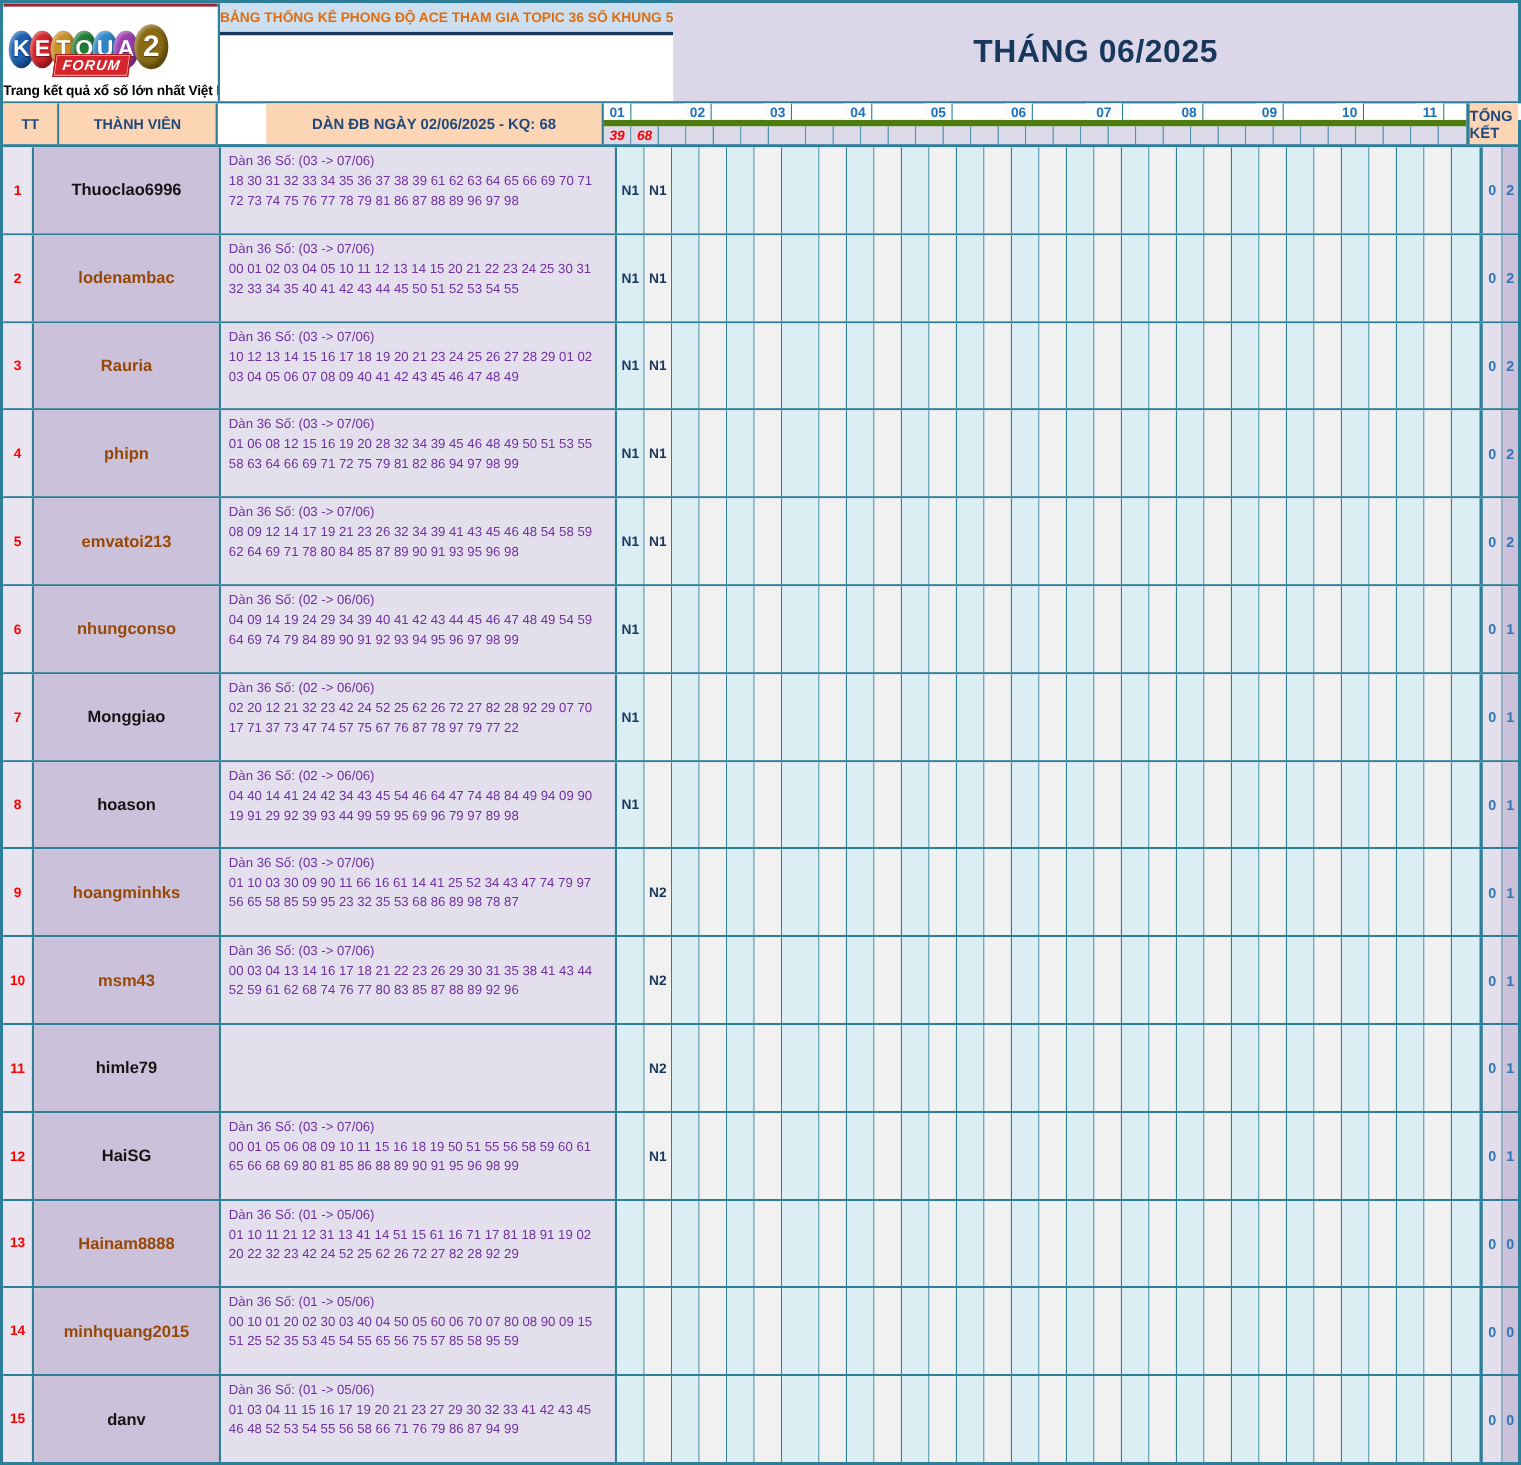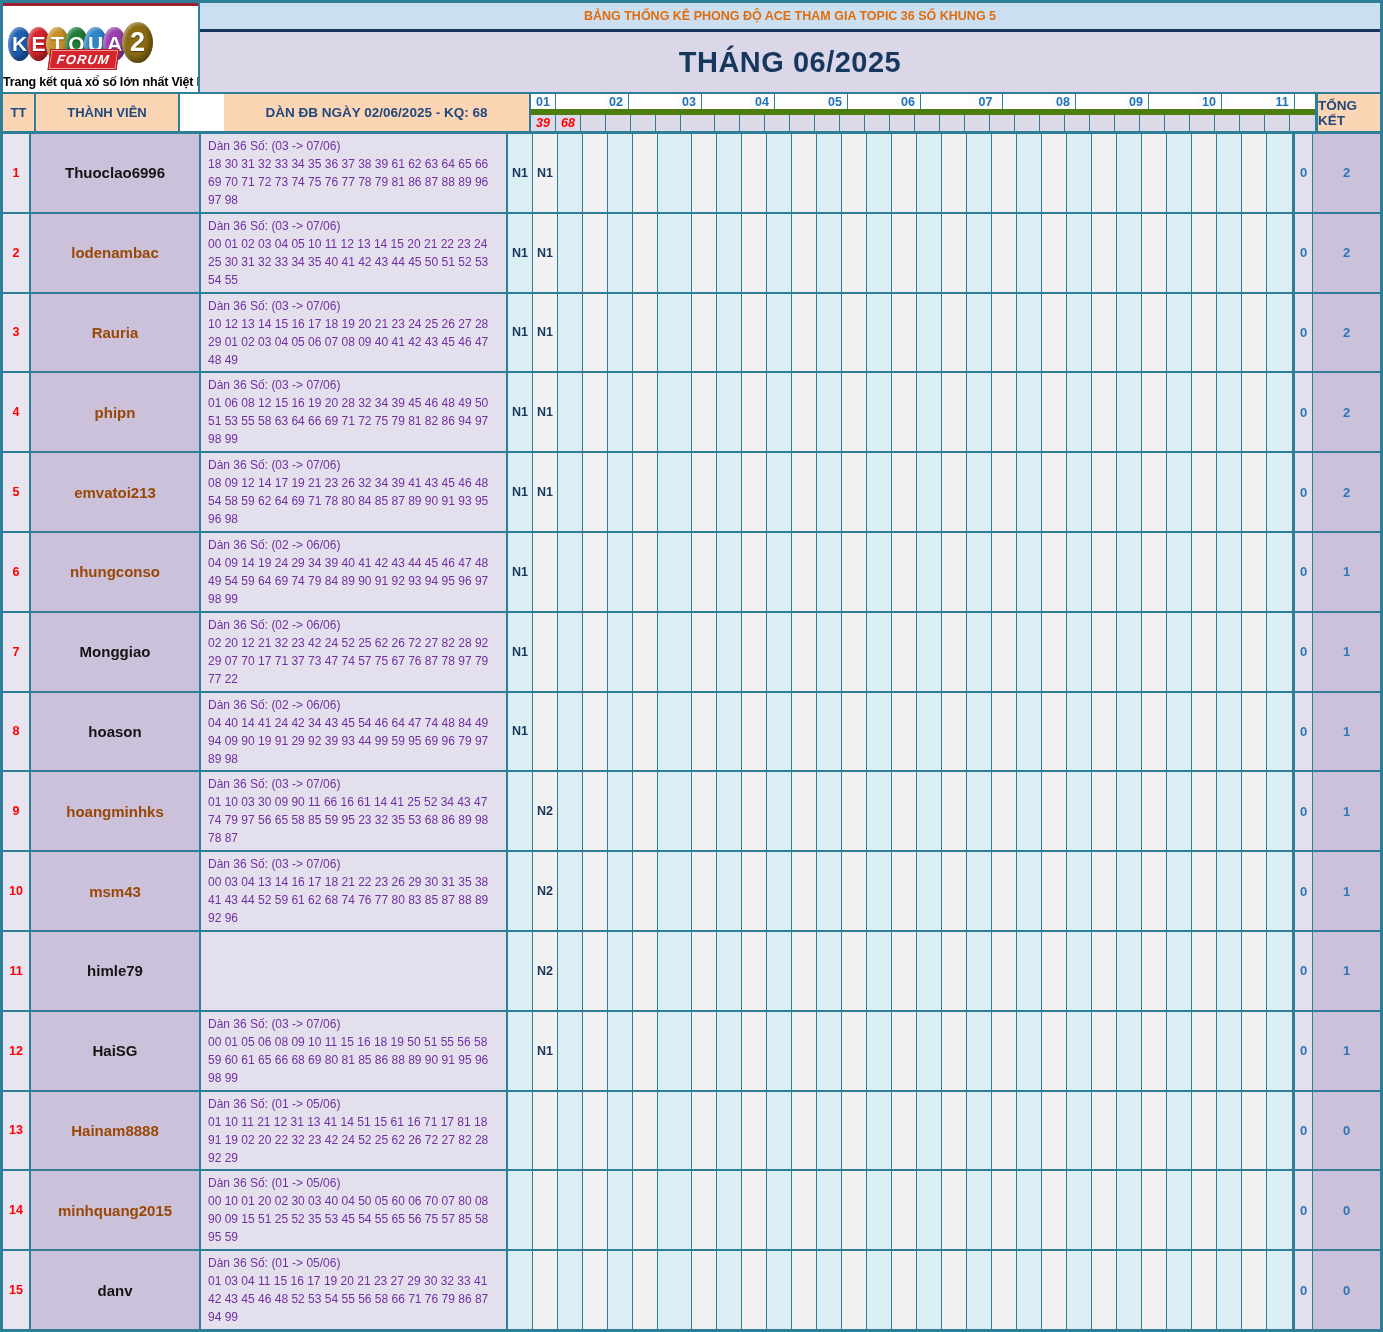--- a/index.html
+++ b/index.html
@@ -43,41 +43,41 @@
     padding: 2px 7px; transform: skewX(-8deg);
     border: 1px solid #b01b22; box-shadow: inset 0 0 0 1px rgba(255,255,255,.55);
     letter-spacing: 1px;
   }
   .tagline {
     position: absolute; bottom: 3px; left: 0; width: 100%;
     text-align: center; color: #000;
     font-size: 12.5px; font-weight: 600; letter-spacing: -0.2px;
     white-space: nowrap;
   }
-  .banner-area { flex: 1; display: flex; flex-direction: column; }
+  .banner-area { flex: 1; display: flex; flex-direction: row; }
   .banner-top {
     height: 29px; flex: none;
     background: #CBDFF1; border-bottom: 3px solid #17375D;
     display: flex; align-items: center; justify-content: center;
     color: #E36C0A; font-weight: bold; font-size: 12.5px;
   }
   .banner-month {
     flex: 1; background: #DBD7E9;
     display: flex; align-items: center; justify-content: center;
     color: #17375D; font-weight: bold; font-size: 29px; letter-spacing: .5px;
   }
 
   
   .head { display: flex; height: 42px; flex: none; border-top: 2px solid #2E7E98; border-bottom: 3px solid #2E7E98; }
   .hc {
     display: flex; align-items: center; justify-content: center;
     background: #FCD5B4; color: #1F497D; font-weight: bold; font-size: 13px;
     border-right: 2px solid #2E7E98;
   }
-  .h-tt { width: 33px; flex: none; }
+  .h-tt { width: 51px; flex: none; }
   .h-member { width: 144px; flex: none; }
   .h-dan { width: 307px; flex: none; font-size: 13.5px; margin-left: 44px; }
   .h-days { width: 784px; flex: none; display: flex; flex-direction: column; }
   .day-labels { display: flex; height: 21px; flex: none; border-bottom: 6px solid #4d7c0f; gap: 48px; }
   .day-sub { display: flex; flex: 1; }
   .dh, .ds, .dc {
     width: 25px; flex: none; border-right: 1px solid #2E7E98;
     display: flex; align-items: center; justify-content: center;
   }
   .dh { background: #FBFBFB; color: #2071BC; font-weight: bold; font-size: 12.5px; }
@@ -95,21 +95,21 @@
     display: flex; align-items: center; justify-content: center;
     color: #FF0000; font-weight: bold; font-size: 12.5px;
   }
   .c-member {
     width: 170px; flex: none; background: #CCC1DA; border-right: 2px solid #2E7E98;
     display: flex; align-items: center; justify-content: center;
     font-weight: bold; font-size: 15px; color: #141414; text-align: center;
   }
   .c-member.brown { color: #974806; }
   .c-dan {
-    width: 307px; flex: none; background: #E4DFEC; border-right: 2px solid #2E7E98;
+    width: 360px; flex: none; background: #E4DFEC; border-right: 2px solid #2E7E98;
     padding: 3px 6px 0 7px; color: #7030A0; font-size: 12px; line-height: 18px;
   }
   .c-days { width: 784px; flex: none; display: flex; }
   .dc { font-weight: bold; color: #17375D; font-size: 12.5px; }
   .dc.blue { background: #DAEEF3; }
   .dc.gray { background: #F1F1F1; }
   .c-t1 {
     width: 21px; flex: none; background: #E4DFEC;
     border-left: 3px solid #2E7E98; border-right: 1px solid #2E7E98;
     display: flex; align-items: center; justify-content: center;

